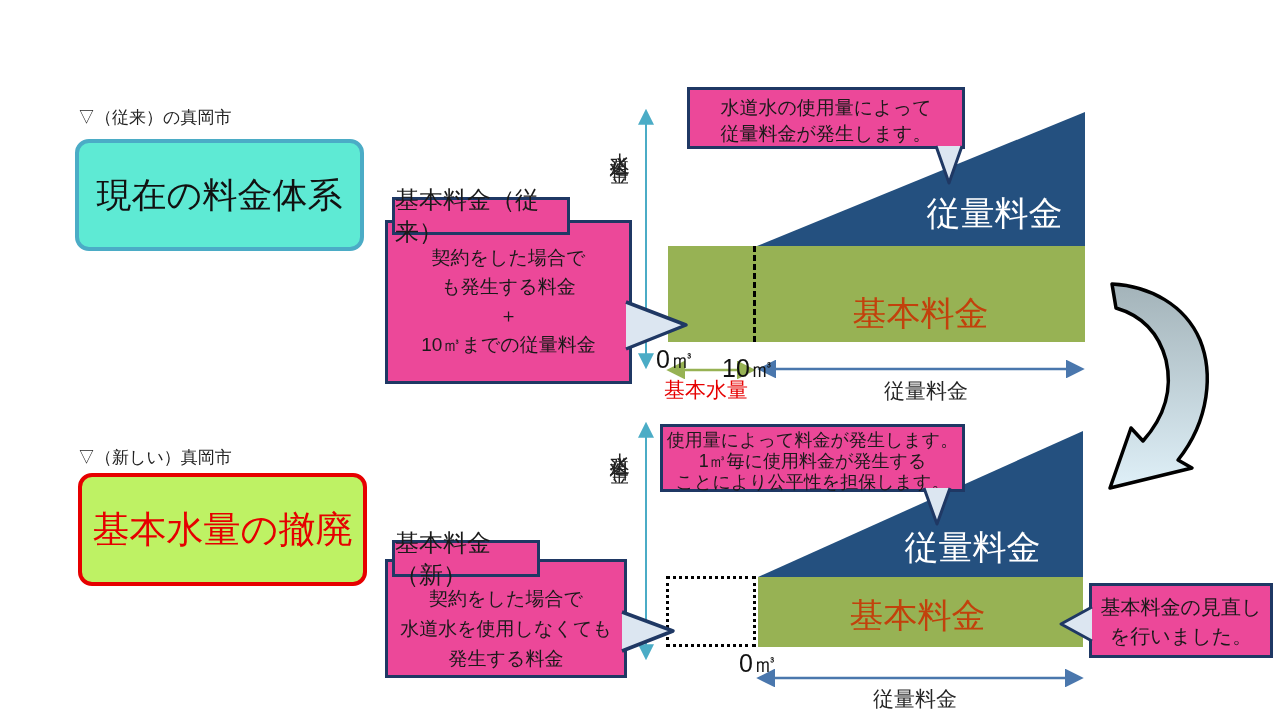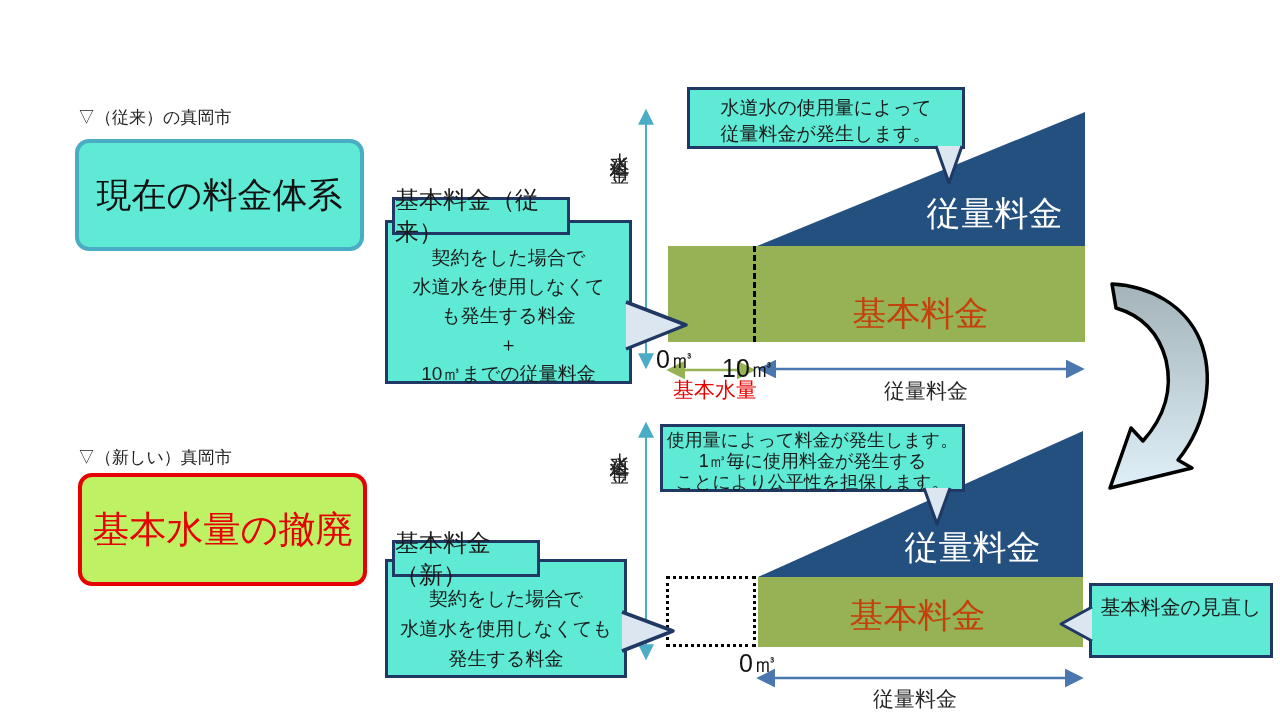--- a/index.html
+++ b/index.html
@@ -4,21 +4,21 @@
 <style>
   html,body{margin:0;padding:0;background:#fff;}
   .canvas{position:relative;width:1280px;height:720px;background:#fff;overflow:hidden;
           font-family:"Liberation Sans",sans-serif;color:#1a1a1a;}
   .abs{position:absolute;}
   svg{position:absolute;left:0;top:0;}
   .marker-label{font-size:17px;color:#222;}
   .hero-box{border-radius:14px;display:flex;align-items:center;justify-content:center;text-align:center;}
   .hero-current{border:4px solid #4bacc6;background:#5eead4;font-size:35px;color:#111;}
   .hero-new{border:4px solid #e60000;background:#bef264;font-size:37px;color:#e60000;}
-  .callout{background:#5eead4;border:3px solid #1f3864;box-sizing:border-box;}
+  .callout{background:#ec4899;border:3px solid #1f3864;box-sizing:border-box;}
   .callout-title{display:flex;align-items:center;justify-content:center;font-size:24px;z-index:5;}
   .callout-body{text-align:center;font-size:19px;}
   .vlabel{writing-mode:vertical-rl;font-size:20px;letter-spacing:4px;color:#222;}
   .fee-label{color:#fff;font-size:34px;text-align:center;}
   .fee-label-green{color:#c2410c;}
   .tick{font-size:25px;color:#111;}
   .axis-cap{font-size:21px;color:#262626;}
   .axis-cap-red{color:#e60000;}
   .dashed-line{border-left:3px dashed #000;width:0;}
   .dotted-rect{border:3.5px dotted #000;box-sizing:border-box;background:transparent;}
@@ -69,39 +69,38 @@
   </svg>
 
   <div class="abs marker-label" style="left:78px;top:106px;">▽（従来）の真岡市</div>
 
   <div class="abs hero-box hero-current" style="left:75px;top:139px;width:281px;height:104px;">
     <span>現在の料金体系</span>
   </div>
 
   <div class="abs callout callout-body" style="left:385px;top:220px;width:247px;height:164px;padding-top:20px;line-height:29px;">
     <div>契約をした場合で</div>
-    <div>水道水を使用しなくて</div>
     <div>も発生する料金</div>
     <div>＋</div>
     <div>10㎥までの従量料金</div>
   </div>
   <div class="abs callout callout-title" style="left:392px;top:197px;width:178px;height:38px;">基本料金（従来）</div>
 
   <div class="abs callout callout-body" style="left:687px;top:87px;width:278px;height:62px;padding-top:5px;line-height:26px;">
     <div>水道水の使用量によって</div>
     <div>従量料金が発生します。</div>
   </div>
 
   <div class="abs vlabel" style="left:607px;top:137px;height:125px;">水道料金</div>
   <div class="abs fee-label" style="left:907px;top:191px;width:175px;">従量料金</div>
   <div class="abs fee-label fee-label-green" style="left:833px;top:291px;width:175px;">基本料金</div>
   <div class="abs dashed-line" style="left:753px;top:246px;height:96px;"></div>
   <div class="abs tick" style="left:656px;top:343px;">0㎥</div>
   <div class="abs tick" style="left:722px;top:352px;">10㎥</div>
-  <div class="abs axis-cap axis-cap-red" style="left:664px;top:376px;margin-left:9px;">基本水量</div>
+  <div class="abs axis-cap axis-cap-red" style="left:664px;top:376px;">基本水量</div>
   <div class="abs axis-cap" style="left:884px;top:377px;">従量料金</div>
 
   <div class="abs marker-label" style="left:78px;top:446px;">▽（新しい）真岡市</div>
 
   <div class="abs hero-box hero-new" style="left:78px;top:473px;width:281px;height:105px;">
     <span>基本水量の撤廃</span>
   </div>
 
   <div class="abs callout callout-body" style="left:385px;top:559px;width:242px;height:119px;padding-top:22px;line-height:30px;">
     <div>契約をした場合で</div>
@@ -111,20 +110,21 @@
   <div class="abs callout callout-title" style="left:392px;top:540px;width:148px;height:37px;">基本料金（新）</div>
 
   <div class="abs callout callout-body" style="left:660px;top:424px;width:305px;height:68px;padding-top:3px;line-height:21px;font-size:18px;">
     <div>使用量によって料金が発生します。</div>
     <div>1㎥毎に使用料金が発生する</div>
     <div>ことにより公平性を担保します。</div>
   </div>
 
   <div class="abs callout callout-body" style="left:1089px;top:583px;width:184px;height:75px;padding-top:7px;line-height:29px;font-size:20px;">
     <div>基本料金の見直し</div>
+    <div>を行いました。</div>
   </div>
 
   <div class="abs vlabel" style="left:607px;top:437px;height:125px;">水道料金</div>
   <div class="abs fee-label" style="left:885px;top:525px;width:175px;">従量料金</div>
   <div class="abs fee-label fee-label-green" style="left:830px;top:593px;width:175px;">基本料金</div>
   <div class="abs dotted-rect" style="left:666px;top:576px;width:90px;height:71px;"></div>
   <div class="abs tick" style="left:739px;top:647px;">0㎥</div>
   <div class="abs axis-cap" style="left:873px;top:685px;">従量料金</div>
 
   <svg width="1280" height="720" viewBox="0 0 1280 720" style="pointer-events:none;">

